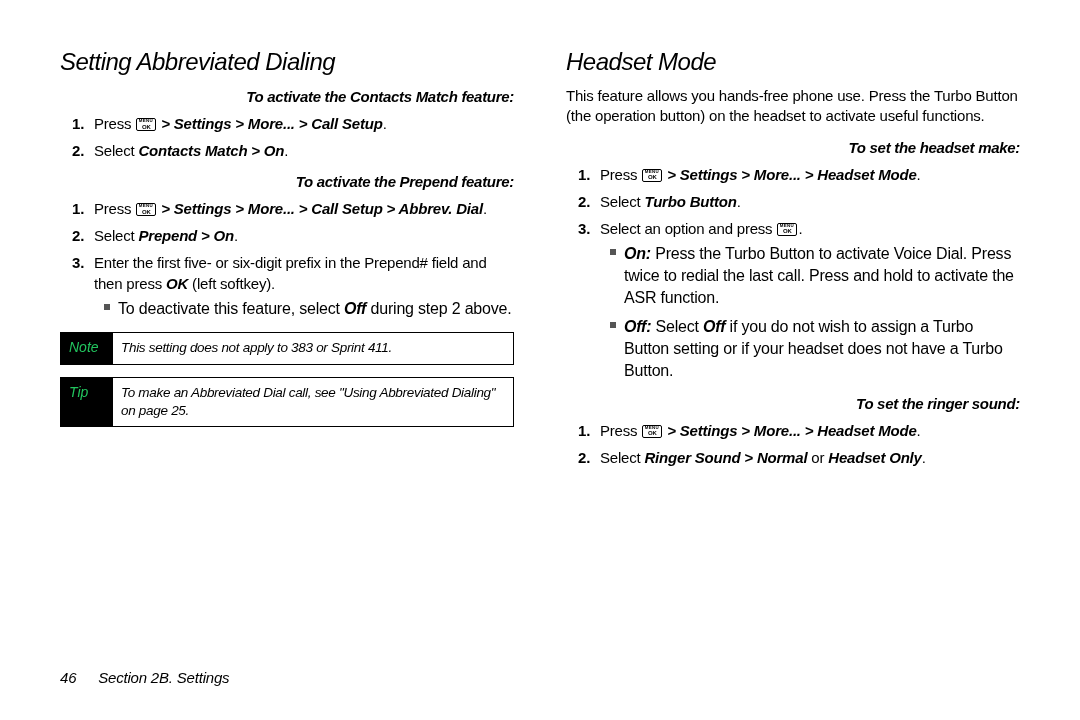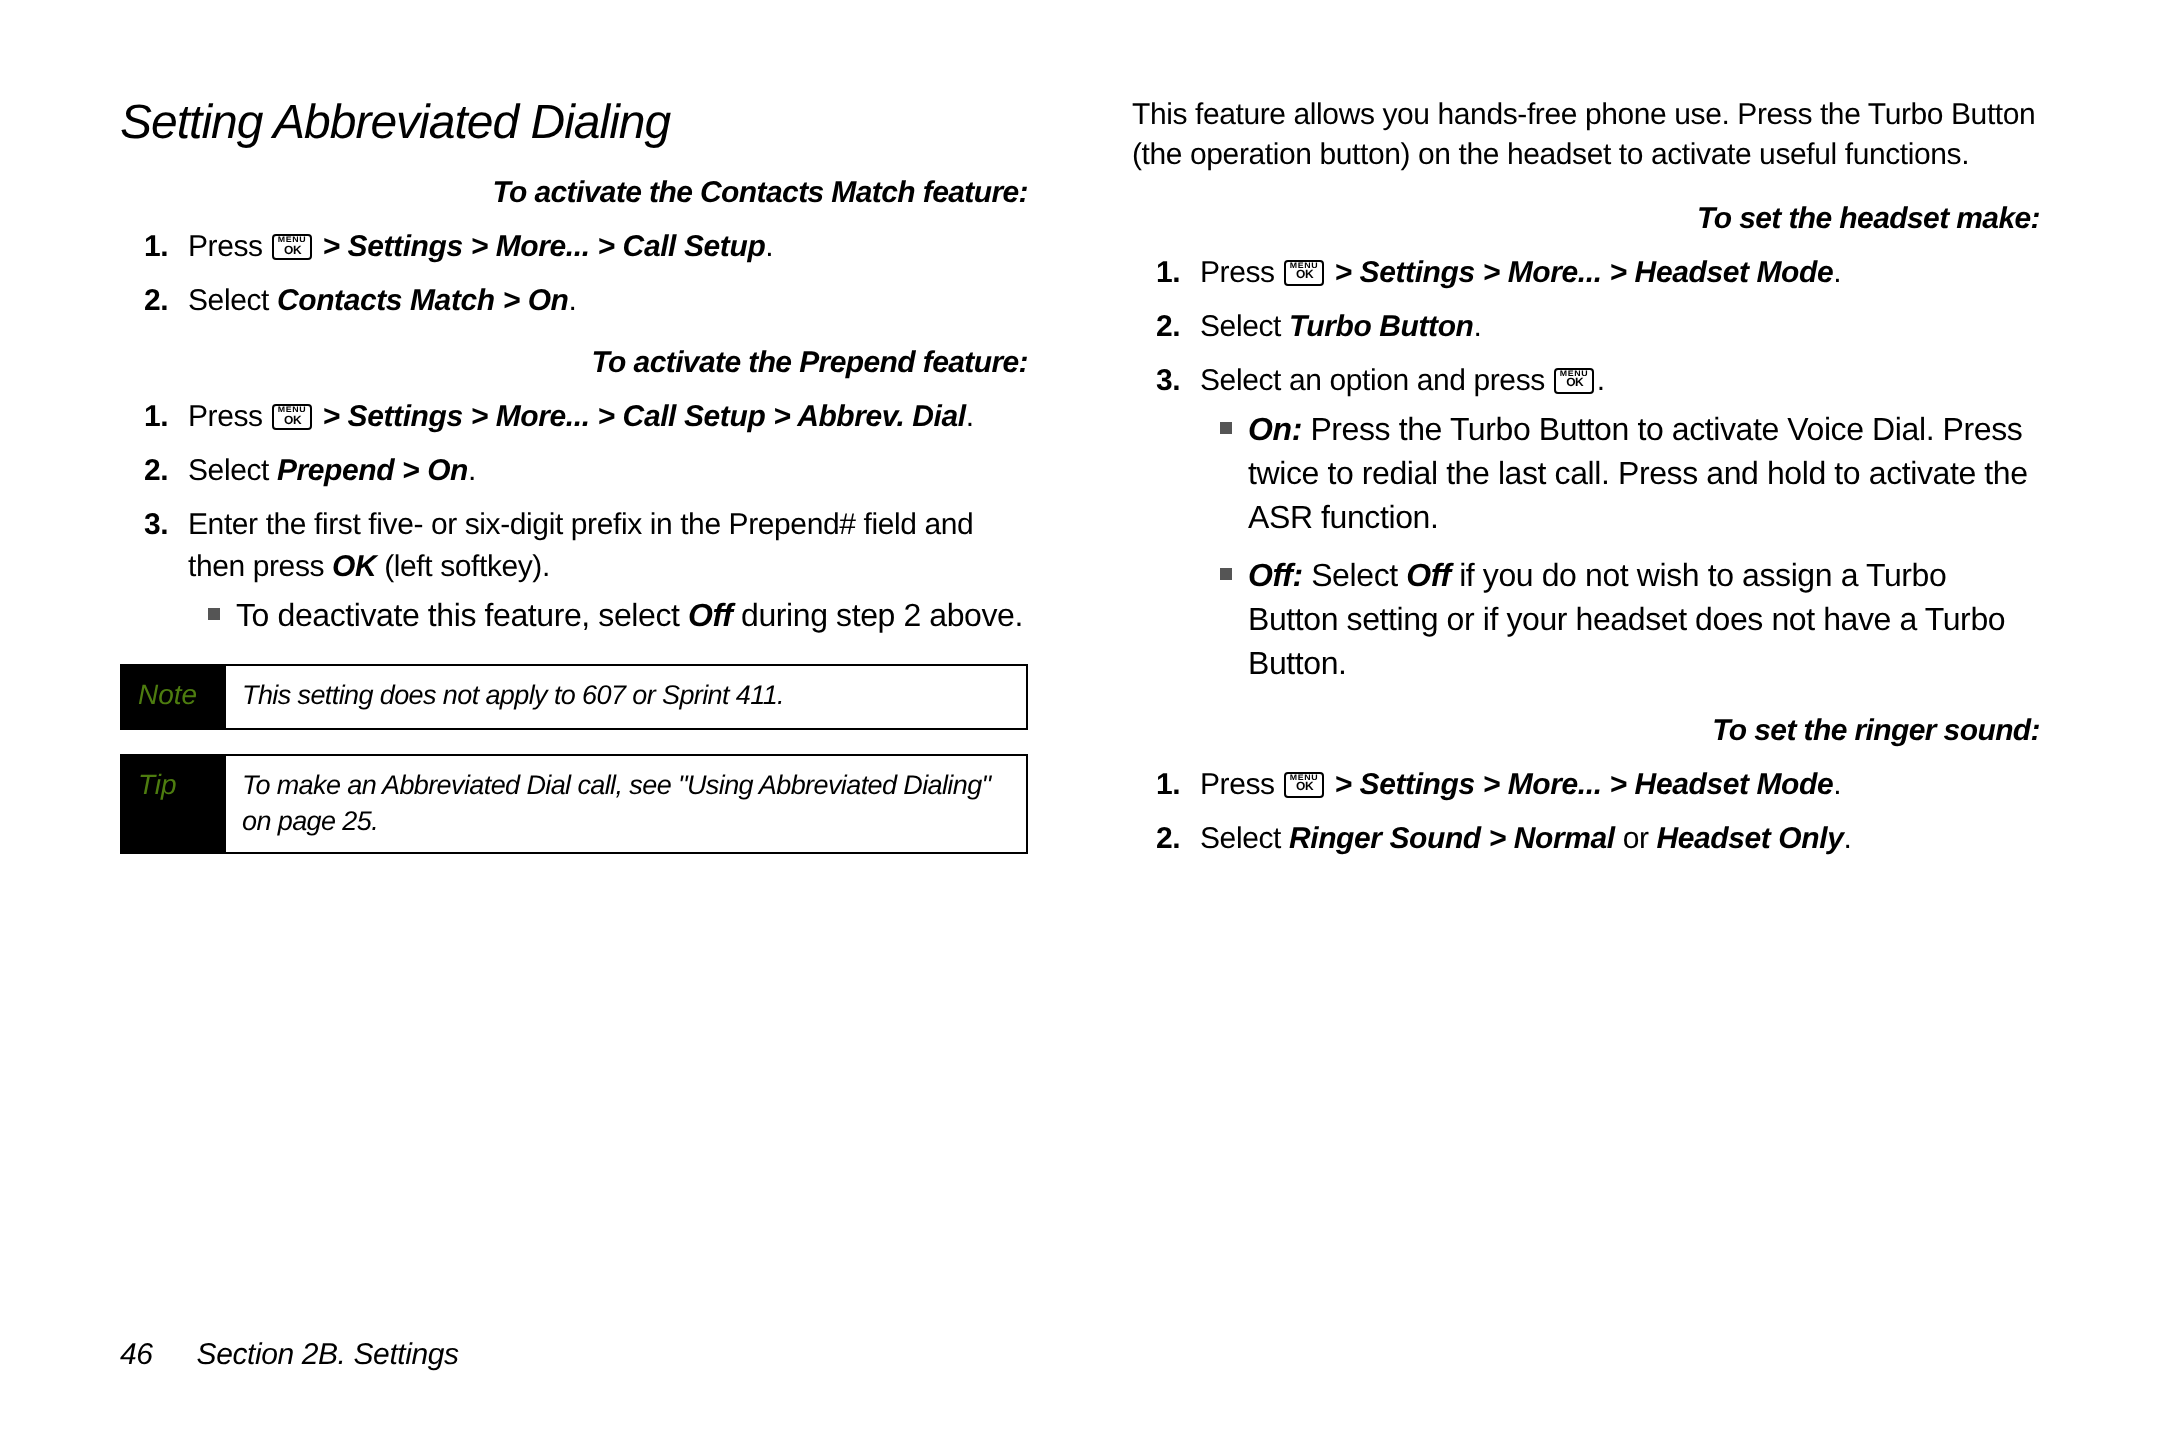--- a/index.html
+++ b/index.html
@@ -111,21 +111,21 @@
     }
     .callout {
       border: 1px solid #000;
       display: flex;
       align-items: stretch;
       margin-top: 12px;
       margin-bottom: 10px;
     }
     .callout-label {
       background: #000;
-      color: #4d7c0f;
+      color: #22c55e;
       font-style: italic;
       font-size: 14px;
       padding: 6px 10px 6px 8px;
       flex: 0 0 auto;
       min-width: 52px;
       display: flex;
       align-items: flex-start;
     }
     .callout-text {
       font-style: italic;
@@ -176,30 +176,31 @@
         <ul class="bullets">
           <li>
             <span>To deactivate this feature, select </span><span class="b">Off</span><span> during step 2 above.</span>
           </li>
         </ul>
       </li>
     </ol>
 
     <div class="callout">
       <div class="callout-label">Note</div>
-      <div class="callout-text">This setting does not apply to 607 or Sprint 411.</div>
+      <div class="callout-text">This setting does not apply to 383 or Sprint 411.</div>
     </div>
 
     <div class="callout">
       <div class="callout-label">Tip</div>
       <div class="callout-text">To make an Abbreviated Dial call, see "Using Abbreviated Dialing" on page 25.</div>
     </div>
   </div>
 
   <div class="col">
+    <h2 class="section-title">Headset Mode</h2>
     <p class="intro">This feature allows you hands-free phone use. Press the Turbo Button (the operation button) on the headset to activate useful functions.</p>
 
     <div class="subtitle">To set the headset make:</div>
     <ol>
       <li>
         <span>Press </span><span class="menu-icon"></span><span class="b"> &gt; Settings &gt; More... &gt; Headset Mode</span><span>.</span>
       </li>
       <li>
         <span>Select </span><span class="b">Turbo Button</span><span>.</span>
       </li>

